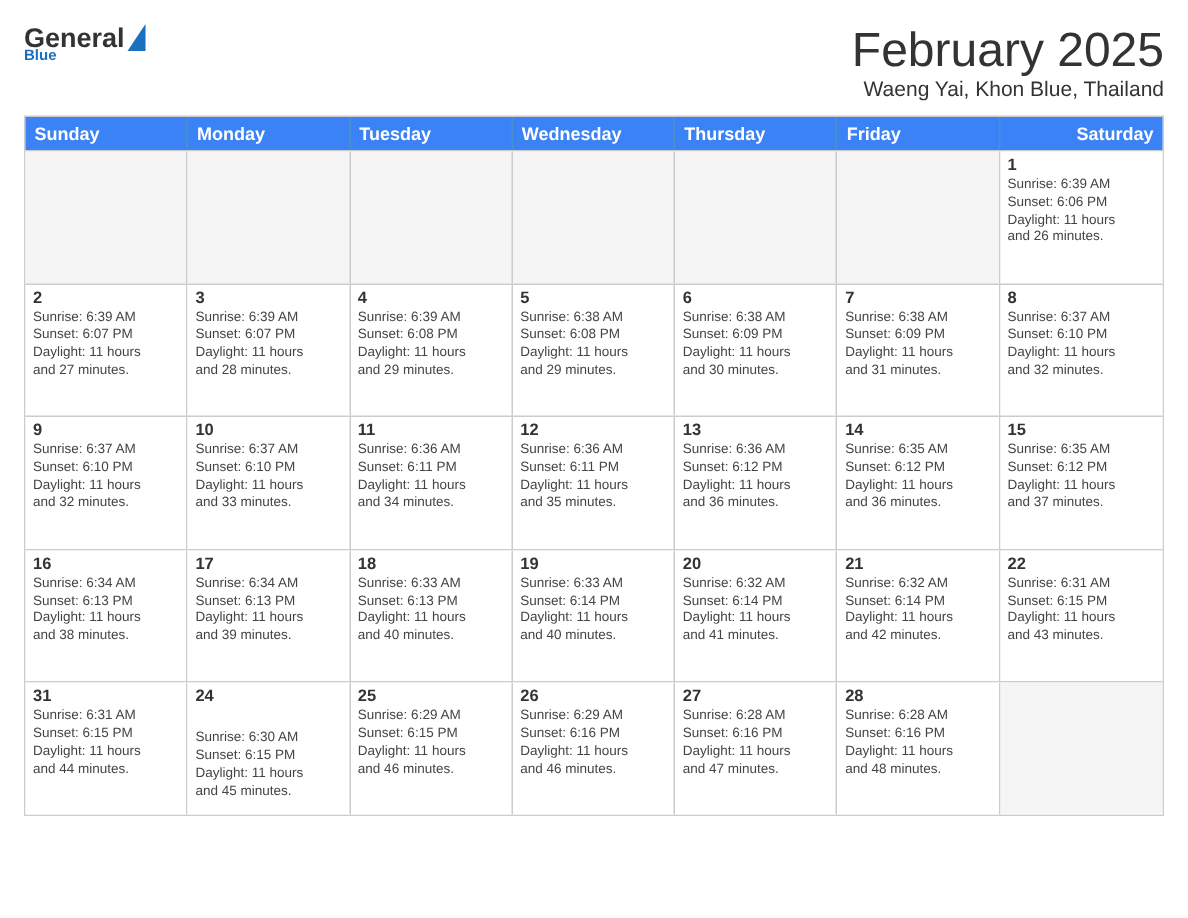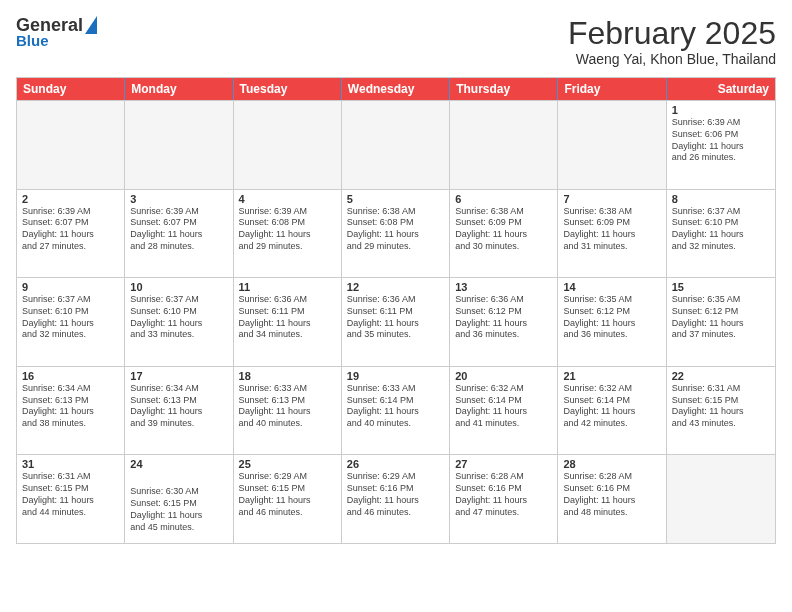--- a/index.html
+++ b/index.html
@@ -37,21 +37,21 @@
     .logo-triangle {
       width: 0;
       height: 0;
       border-left: 12px solid transparent;
       border-bottom: 18px solid #1a6fbe;
       display: inline-block;
       margin-left: 2px;
       vertical-align: top;
     }
     .logo-sub {
-      font-size: 15px;
+      font-size: 10px;
       font-weight: bold;
       color: #1a6fbe;
       margin-top: -2px;
     }
     .title-block {
       text-align: right;
     }
     .month-title {
       font-size: 32px;
       font-weight: normal;
@@ -64,21 +64,21 @@
     }
     .calendar {
       flex: 1;
       display: flex;
       flex-direction: column;
       border: 1px solid #ccc;
     }
     .cal-header {
       display: grid;
       grid-template-columns: repeat(7, 1fr);
-      background: #ef4444;
+      background: #3b82f6;
     }
     .cal-header-cell {
       color: #fff;
       font-size: 12px;
       font-weight: bold;
       padding: 4px 6px;
       border-right: 1px solid #4a90d0;
     }
     .cal-header-cell:last-child { border-right: none; text-align: right; }
     .cal-body {

